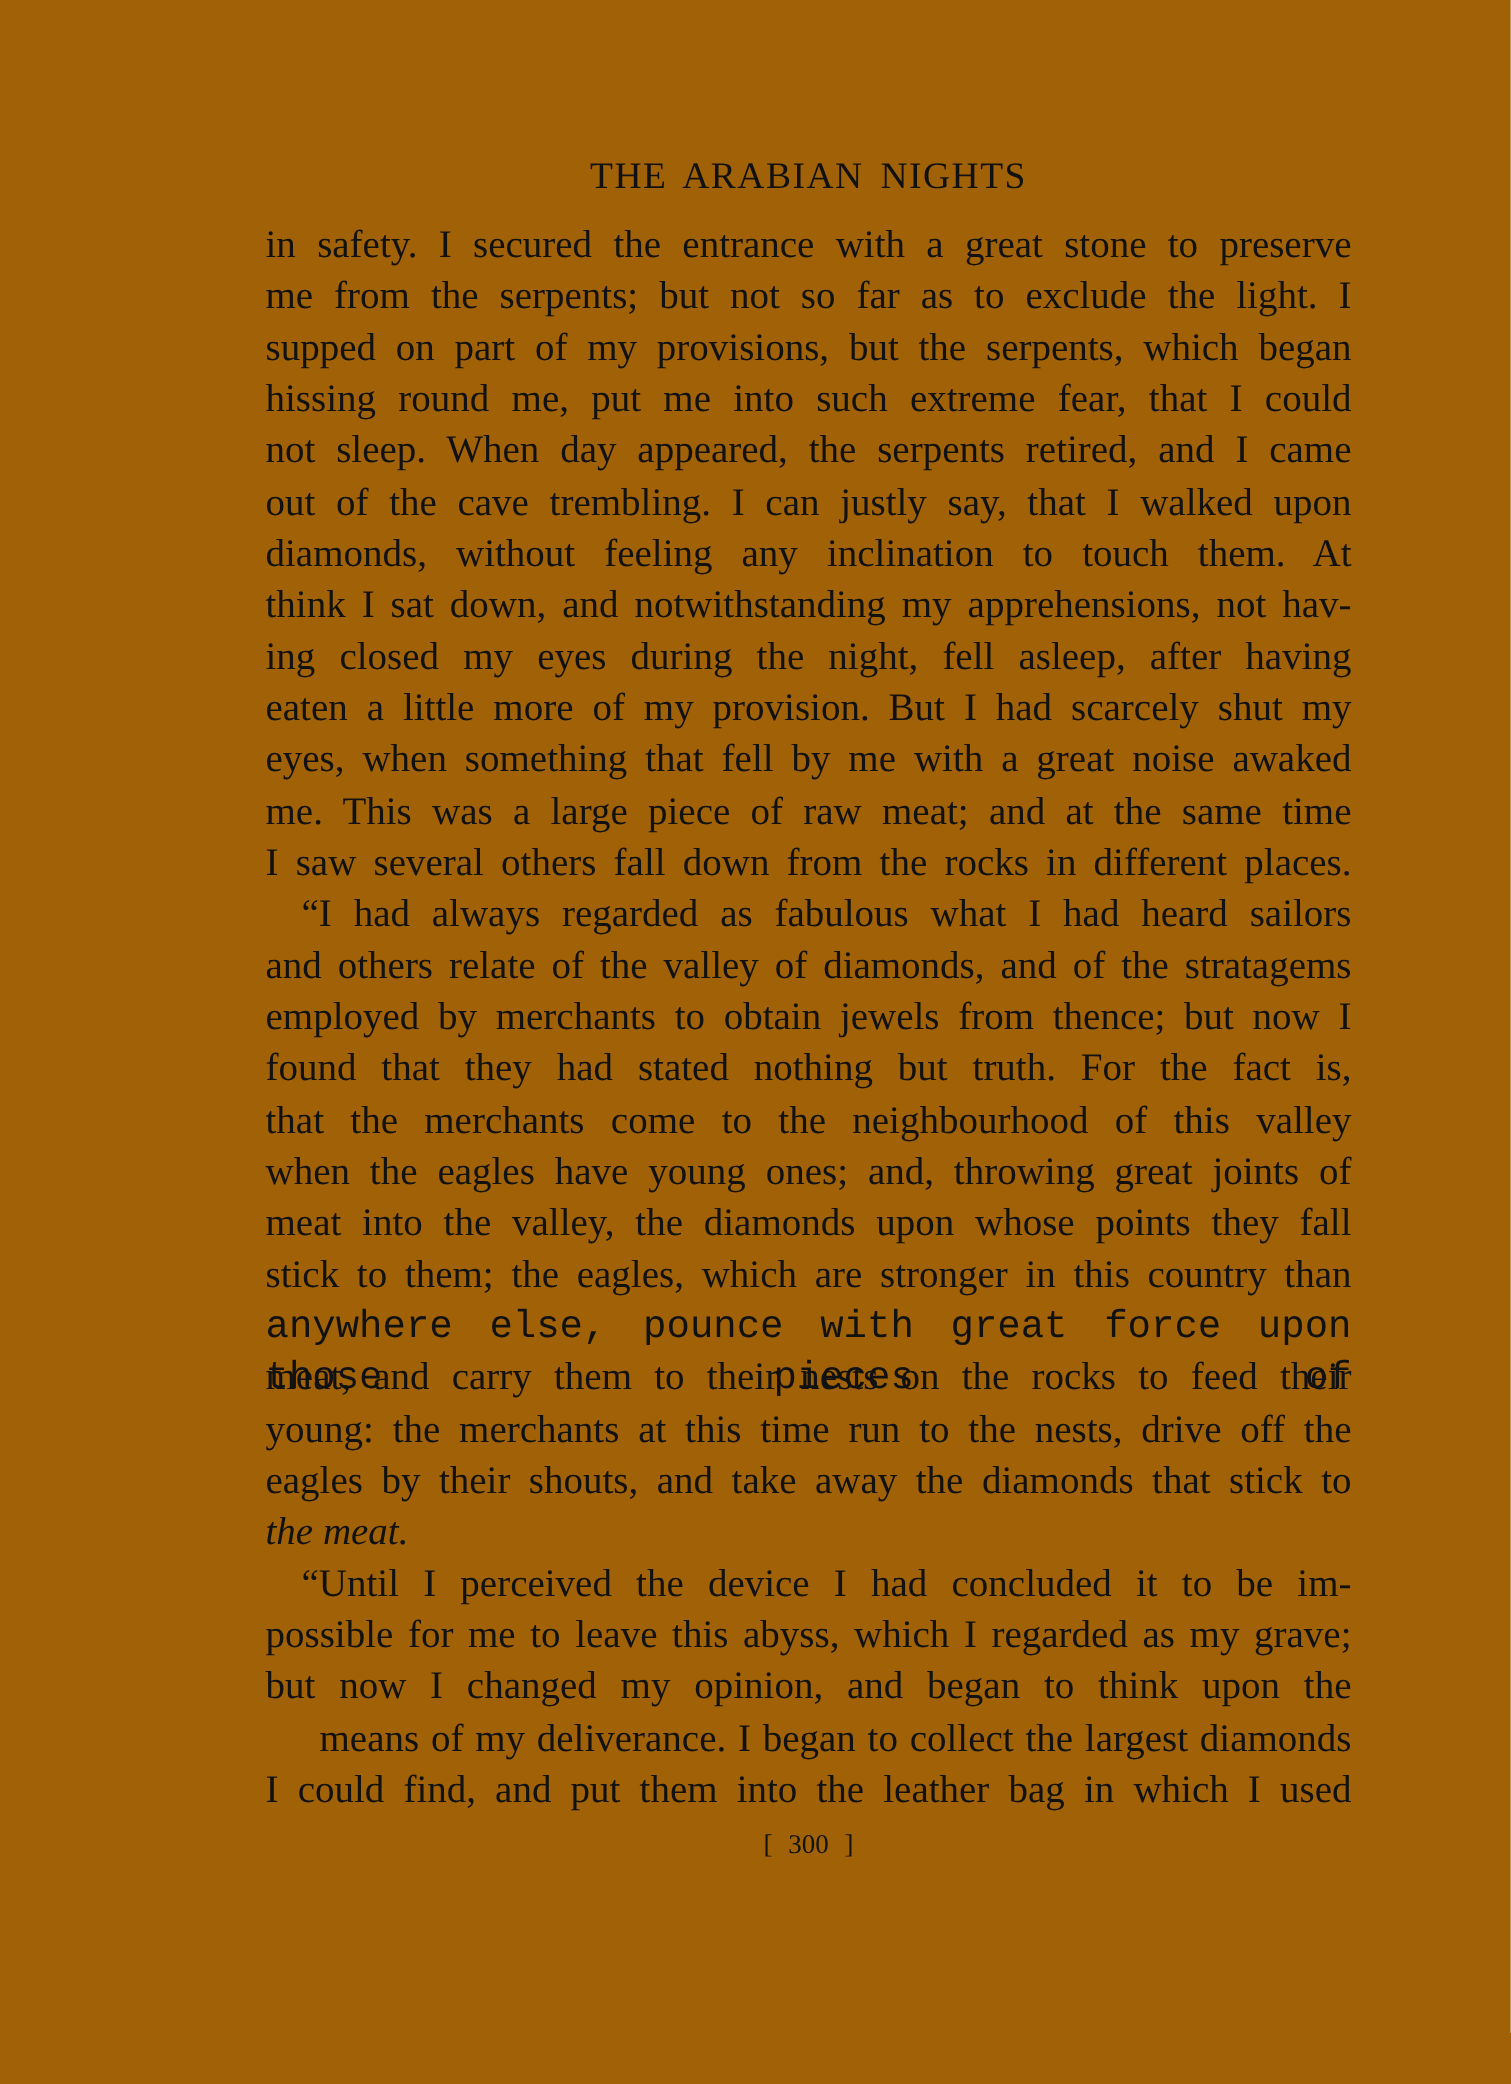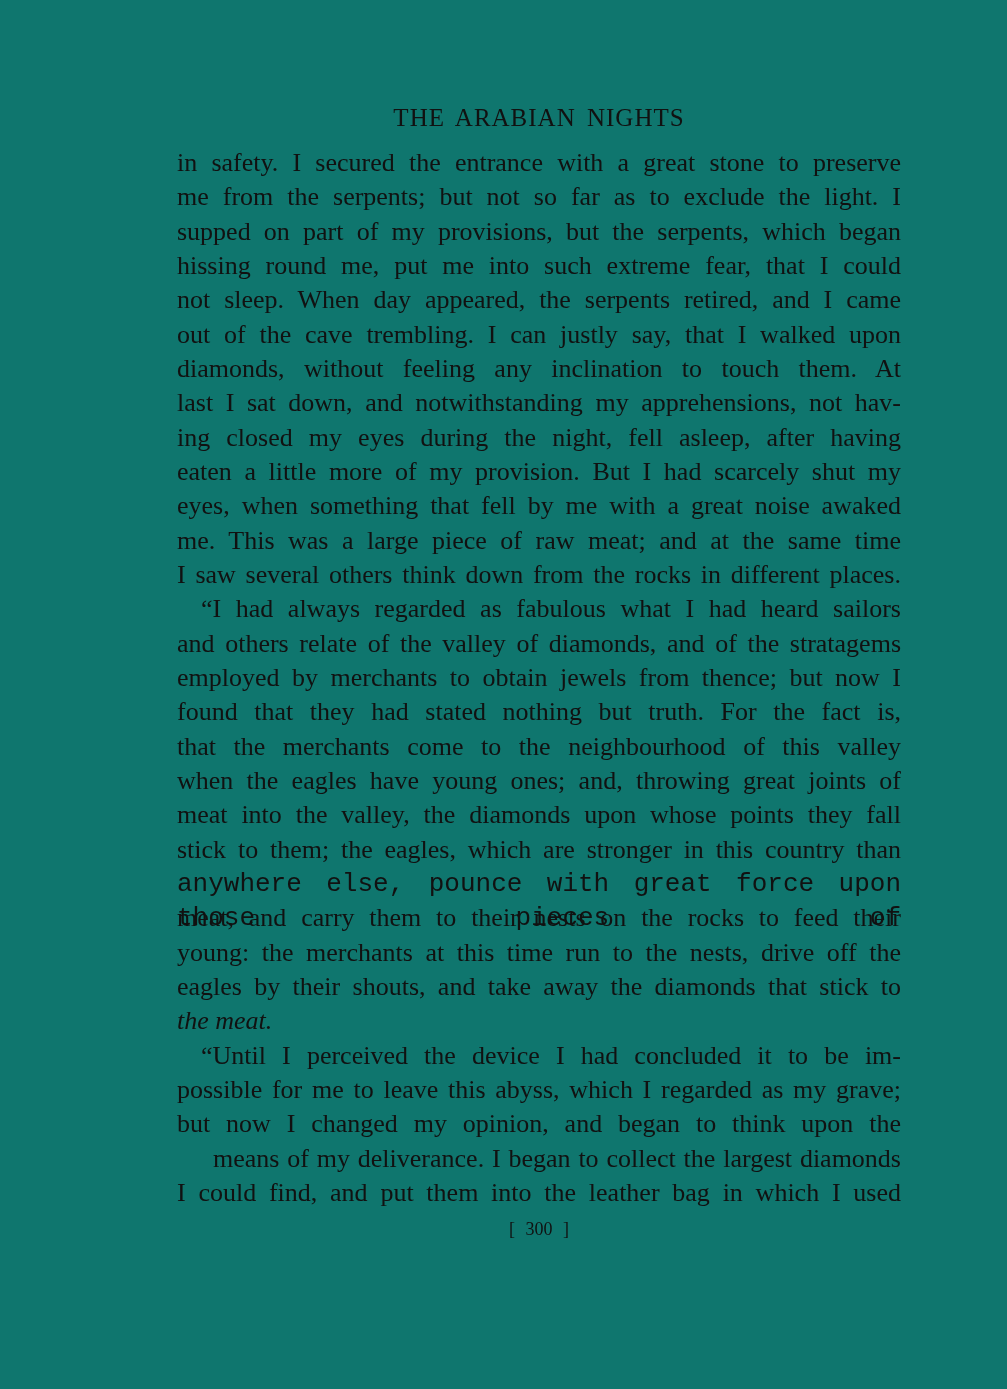--- a/index.html
+++ b/index.html
@@ -13,21 +13,21 @@
     position: relative;
     overflow: hidden;
     font-family: "Liberation Serif", "DejaVu Serif", serif;
     color: #111111;
   }
   .page {
     position: absolute;
     left: 0; top: 0;
     width: 1007px;
     height: 1389px;
-    background: #0f766e;
+    background: #a16207;
   }
   .running-head {
     position: absolute;
     left: 177px;
     width: 724px;
     top: 101px;
     text-align: center;
     font-size: 25px;
     letter-spacing: 1px;
     line-height: 34px;
@@ -74,26 +74,26 @@
   <div class="running-head">THE ARABIAN NIGHTS</div>
 
   <div class="body-text">
     <span class="line" style="white-space: normal;">in safety. I secured the entrance with a great stone to preserve</span>
     <span class="line" style="white-space: normal;">me from the serpents; but not so far as to exclude the light. I</span>
     <span class="line" style="white-space: normal;">supped on part of my provisions, but the serpents, which began</span>
     <span class="line" style="white-space: normal;">hissing round me, put me into such extreme fear, that I could</span>
     <span class="line" style="white-space: normal;">not sleep. When day appeared, the serpents retired, and I came</span>
     <span class="line" style="white-space: normal;">out of the cave trembling. I can justly say, that I walked upon</span>
     <span class="line" style="white-space: normal;">diamonds, without feeling any inclination to touch them. At</span>
-    <span class="line" style="white-space: normal;">last I sat down, and notwithstanding my apprehensions, not hav-</span>
+    <span class="line" style="white-space: normal;">think I sat down, and notwithstanding my apprehensions, not hav-</span>
     <span class="line" style="white-space: normal;">ing closed my eyes during the night, fell asleep, after having</span>
     <span class="line" style="white-space: normal;">eaten a little more of my provision. But I had scarcely shut my</span>
     <span class="line" style="white-space: normal;">eyes, when something that fell by me with a great noise awaked</span>
     <span class="line" style="white-space: normal;">me. This was a large piece of raw meat; and at the same time</span>
-    <span class="line" style="white-space: normal;">I saw several others think down from the rocks in different places.</span>
+    <span class="line" style="white-space: normal;">I saw several others fall down from the rocks in different places.</span>
     <span class="line indent" style="white-space: normal;">“I had always regarded as fabulous what I had heard sailors</span>
     <span class="line" style="white-space: normal;">and others relate of the valley of diamonds, and of the stratagems</span>
     <span class="line" style="white-space: normal;">employed by merchants to obtain jewels from thence; but now I</span>
     <span class="line" style="white-space: normal;">found that they had stated nothing but truth. For the fact is,</span>
     <span class="line" style="white-space: normal;">that the merchants come to the neighbourhood of this valley</span>
     <span class="line" style="white-space: normal;">when the eagles have young ones; and, throwing great joints of</span>
     <span class="line" style="white-space: normal;">meat into the valley, the diamonds upon whose points they fall</span>
     <span class="line" style="white-space: normal;">stick to them; the eagles, which are stronger in this country than</span>
     <span class="line" style="white-space: normal; font-family: Liberation Mono, monospace;">anywhere else, pounce with great force upon those pieces of</span>
     <span class="line" style="white-space: normal;">meat, and carry them to their nests on the rocks to feed their</span>

